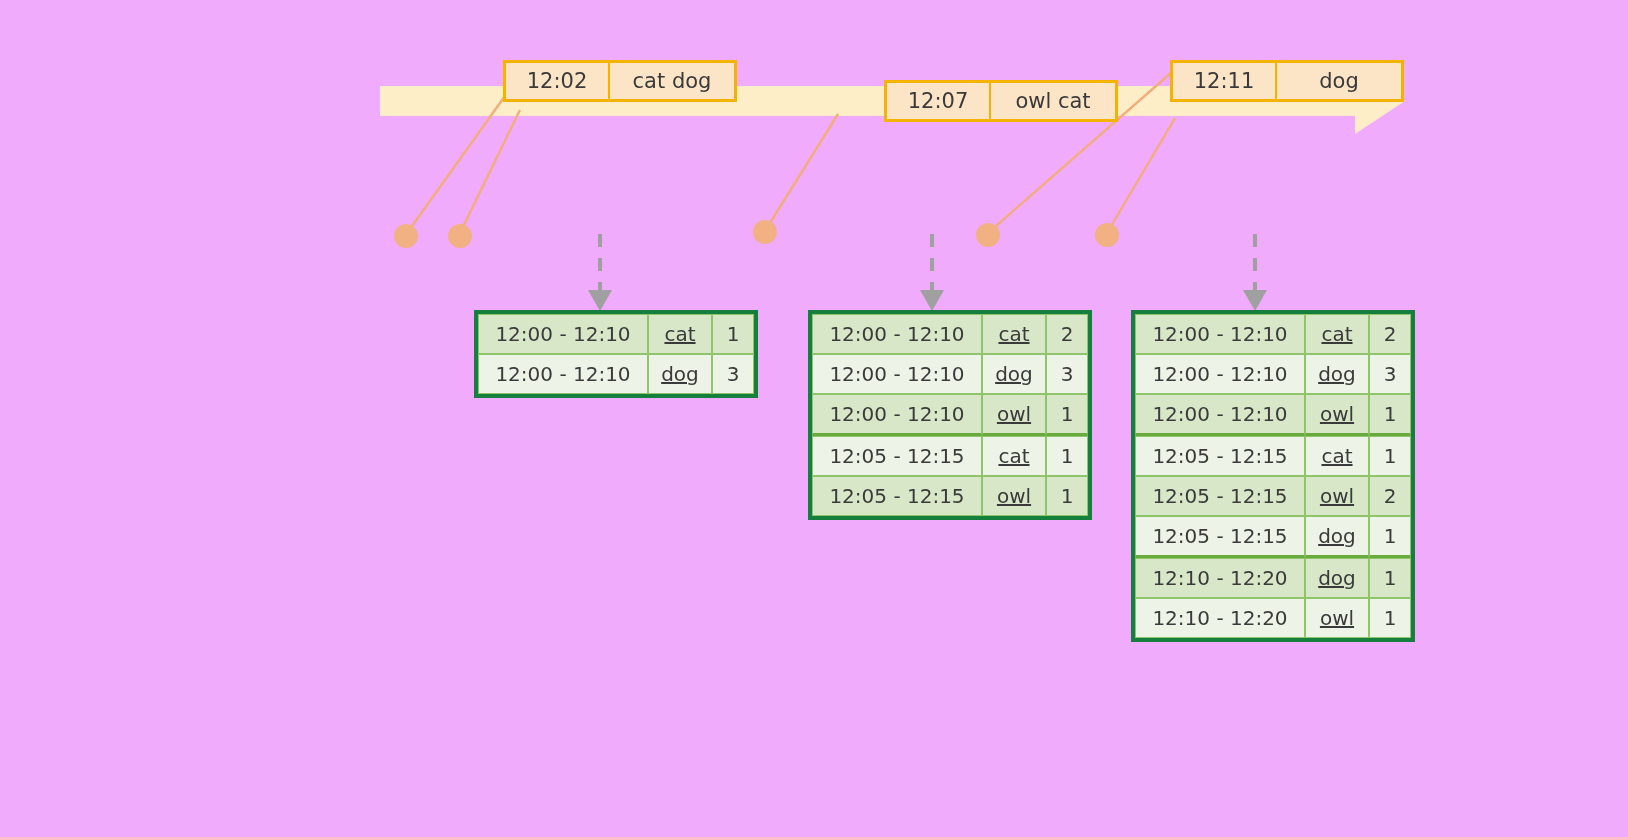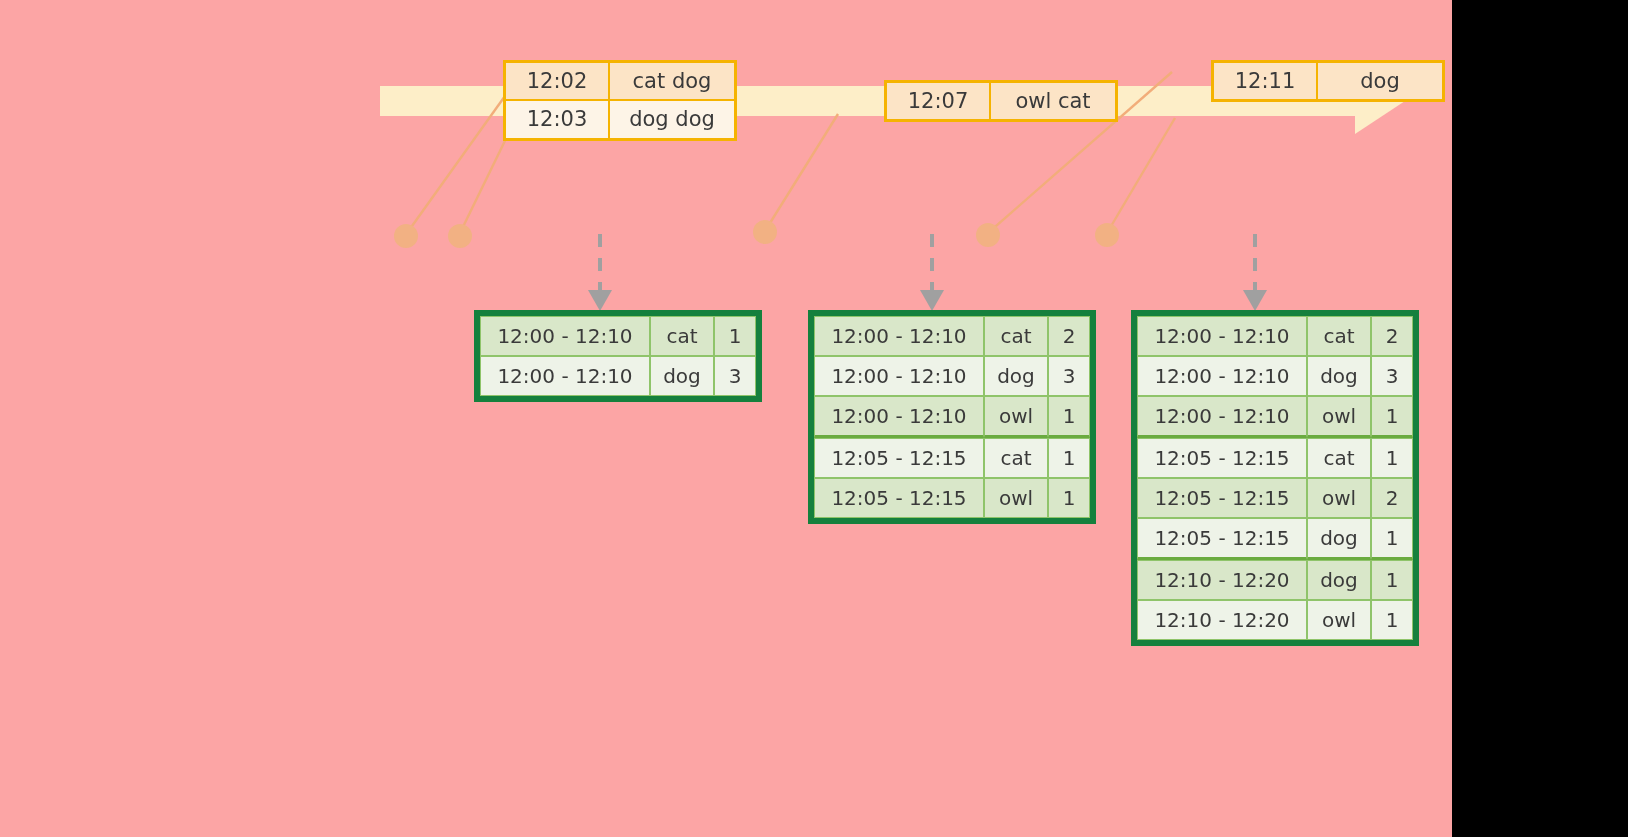--- a/index.html
+++ b/index.html
@@ -5,23 +5,23 @@
   html, body {
     margin: 0;
     padding: 0;
     background: #000000;
   }
   body {
     font-family: "DejaVu Sans", sans-serif;
   }
   #stage {
     position: relative;
-    width: 1452px;
+    width: 1628px;
     height: 837px;
-    background: #fca5a5;
+    background: #f0abfc;
     overflow: hidden;
   }
   #wires {
     position: absolute;
     left: 0;
     top: 0;
     width: 1628px;
     height: 837px;
     pointer-events: none;
   }
@@ -47,39 +47,39 @@
   .evt-table tr:nth-child(odd) td { background: #fce4c6; }
   .evt-table tr:nth-child(even) td { background: #fdf4e7; }
   .evt-table td.time-col { min-width: 82px; }
   .evt-table td.val-col  { min-width: 104px; }
 
   
   .win-table {
     position: absolute;
     border-collapse: separate;
     border-spacing: 0;
-    border: 6px solid #15803d;
+    border: 4px solid #15803d;
     box-sizing: border-box;
     background: #eaf1e2;
   }
   .win-table td {
     border: 1px solid #8fc46a;
     font-size: 20px;
     color: #3a3a3a;
     text-align: center;
     padding: 5px 9px;
     white-space: nowrap;
     line-height: 1.4;
     font-family: "DejaVu Sans", sans-serif;
   }
   .win-table tr.shade td { background: #d9e7c9; }
   .win-table tr.plain td { background: #eef3e8; }
   .win-table tr.grp-end td { border-bottom: 3px solid #6aab3f; }
   .win-table td.range-col { min-width: 150px; }
-  .win-table td.key-col   { min-width: 44px; }
+  .win-table td.key-col   { min-width: 44px; text-decoration: underline; }
   .win-table td.cnt-col   { min-width: 22px; }
 </style>
 </head>
 <body>
 
 <div id="stage">
 
   <svg id="wires" viewBox="0 0 1628 837">
 
     <g>
@@ -114,37 +114,33 @@
       <polygon points="1243,290 1267,290 1255,311"></polygon>
     </g>
   </svg>
 
   <table class="evt-table" style="left:503px; top:60px;">
     <tbody>
         <tr>
       <td class="time-col">12:02</td>
       <td class="val-col">cat dog</td>
     </tr>
-    <tr>
-      <td class="time-col">12:03</td>
-      <td class="val-col">dog dog</td>
-    </tr>
   </tbody>
     </table>
 
   <table class="evt-table" style="left:884px; top:80px;">
     <tbody>
         <tr>
       <td class="time-col">12:07</td>
       <td class="val-col">owl cat</td>
     </tr>
   </tbody>
     </table>
 
-  <table class="evt-table" style="left:1170px; top:60px;margin-left:41px;">
+  <table class="evt-table" style="left:1170px; top:60px;">
     <tbody>
         <tr>
       <td class="time-col">12:11</td>
       <td class="val-col">dog</td>
     </tr>
   </tbody>
     </table>
 
   <table class="win-table" style="left:474px; top:310px;">
     <tbody>

